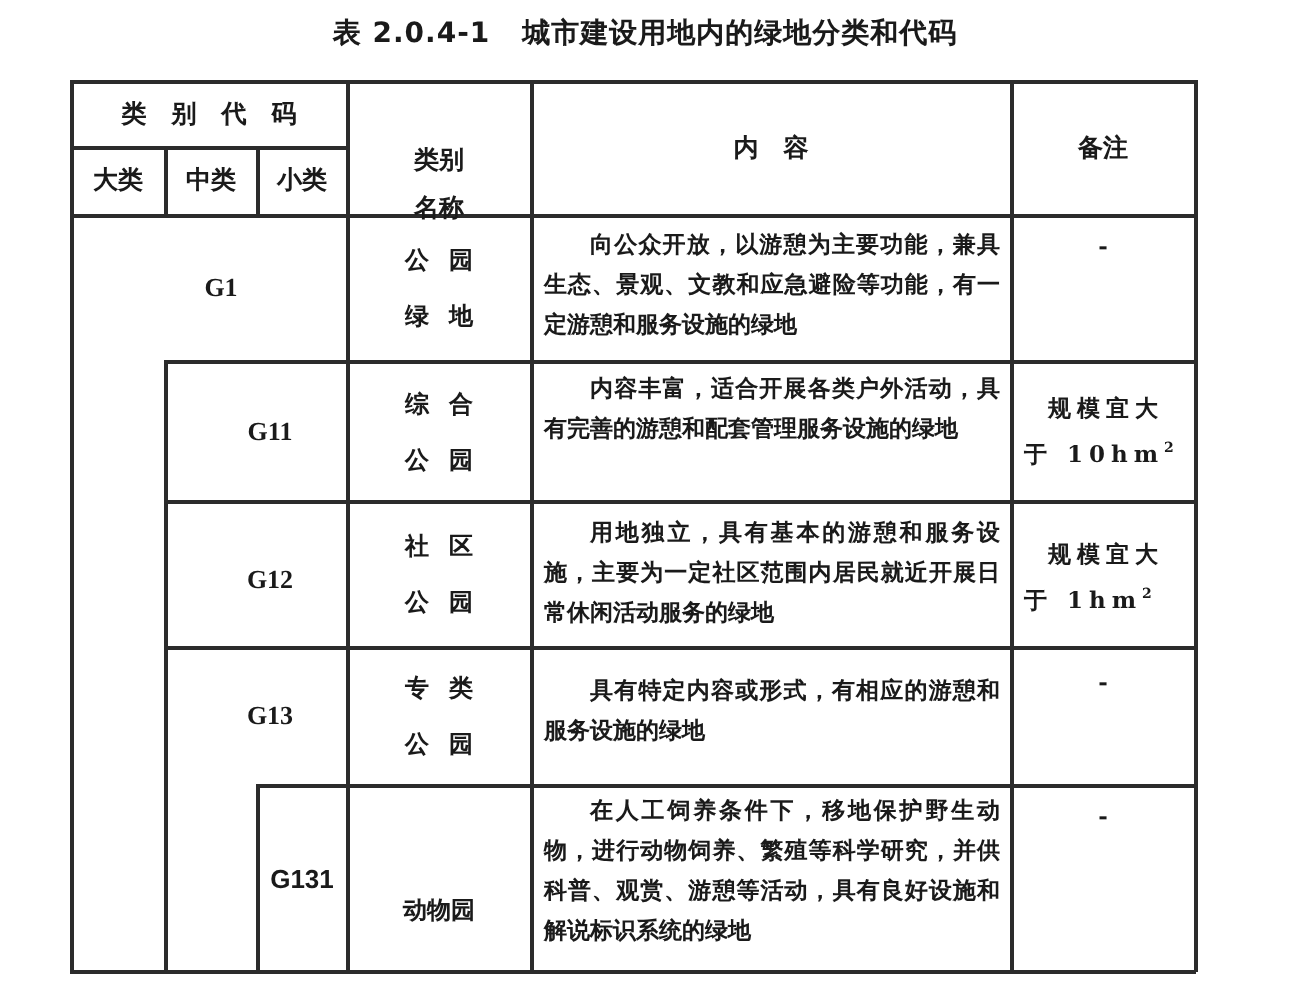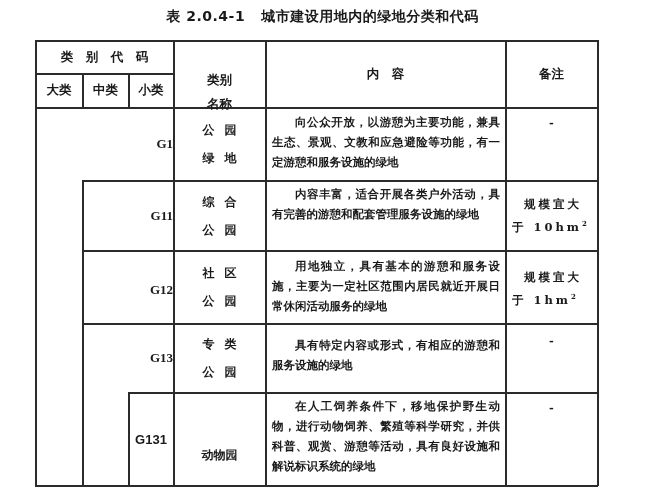--- a/index.html
+++ b/index.html
@@ -17,21 +17,21 @@
   .title .num { margin-right: 16px; }
   .frame { position: absolute; left: 0; top: 0; width: 531px; height: 502px; }
   .ln { position: absolute; background: #2b2b2b; }
   .h { height: 1.5px; }
   .v { width: 1.5px; }
   .cell {
     position: absolute; display: flex; align-items: center; justify-content: center;
     font-size: 12px; font-weight: bold; box-sizing: border-box; text-align: center;
   }
   .hdr { font-size: 12.5px; }
-  .code { justify-content: flex-end; padding-left: 14px; font-family: "Liberation Serif", "DejaVu Serif", serif; font-size: 13px; }
+  .code { justify-content: center; padding-left: 14px; font-family: "Liberation Serif", "DejaVu Serif", serif; font-size: 13px; }
   .name { flex-direction: column; line-height: 28px; letter-spacing: 10px; padding-left: 10px; }
   .name2 { flex-direction: column; line-height: 24px; }
   .content {
     position: absolute; font-size: 11.5px; font-weight: bold; line-height: 20px;
     text-indent: 2em; text-align: justify; box-sizing: border-box;
   }
   .note {
     position: absolute; font-size: 11.5px; font-weight: bold; line-height: 20px;
     box-sizing: border-box; text-align: center;
   }

